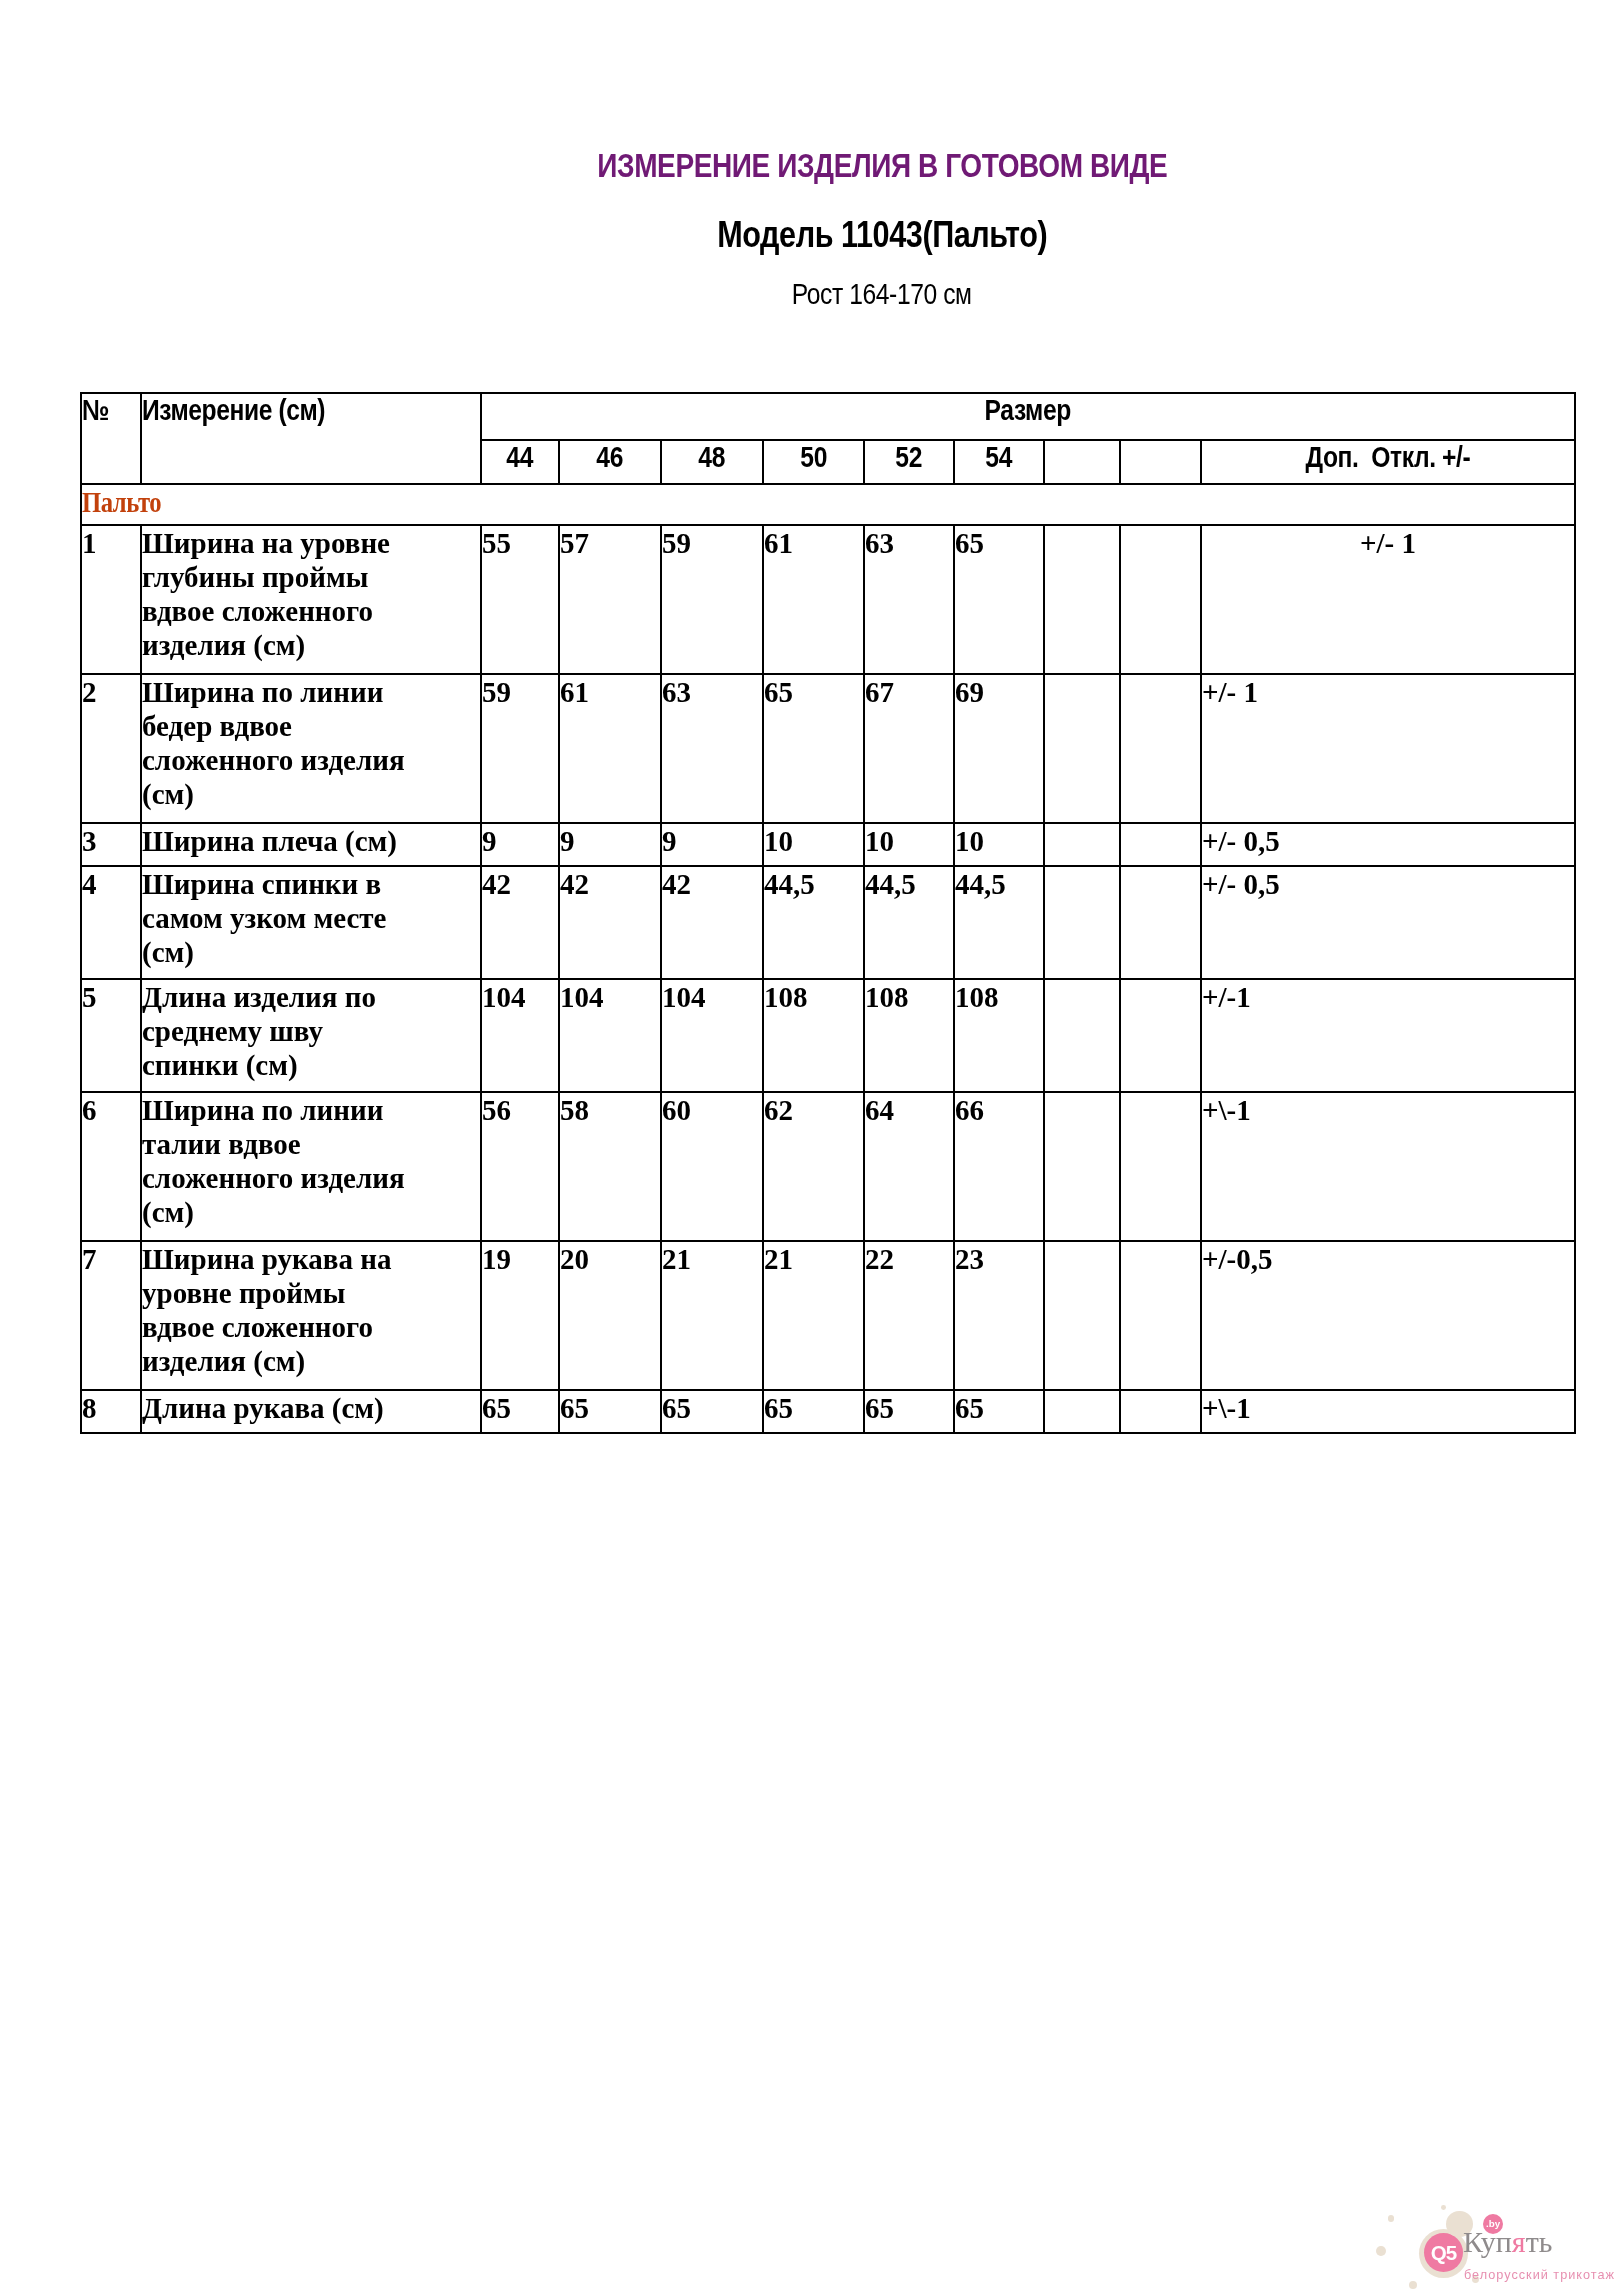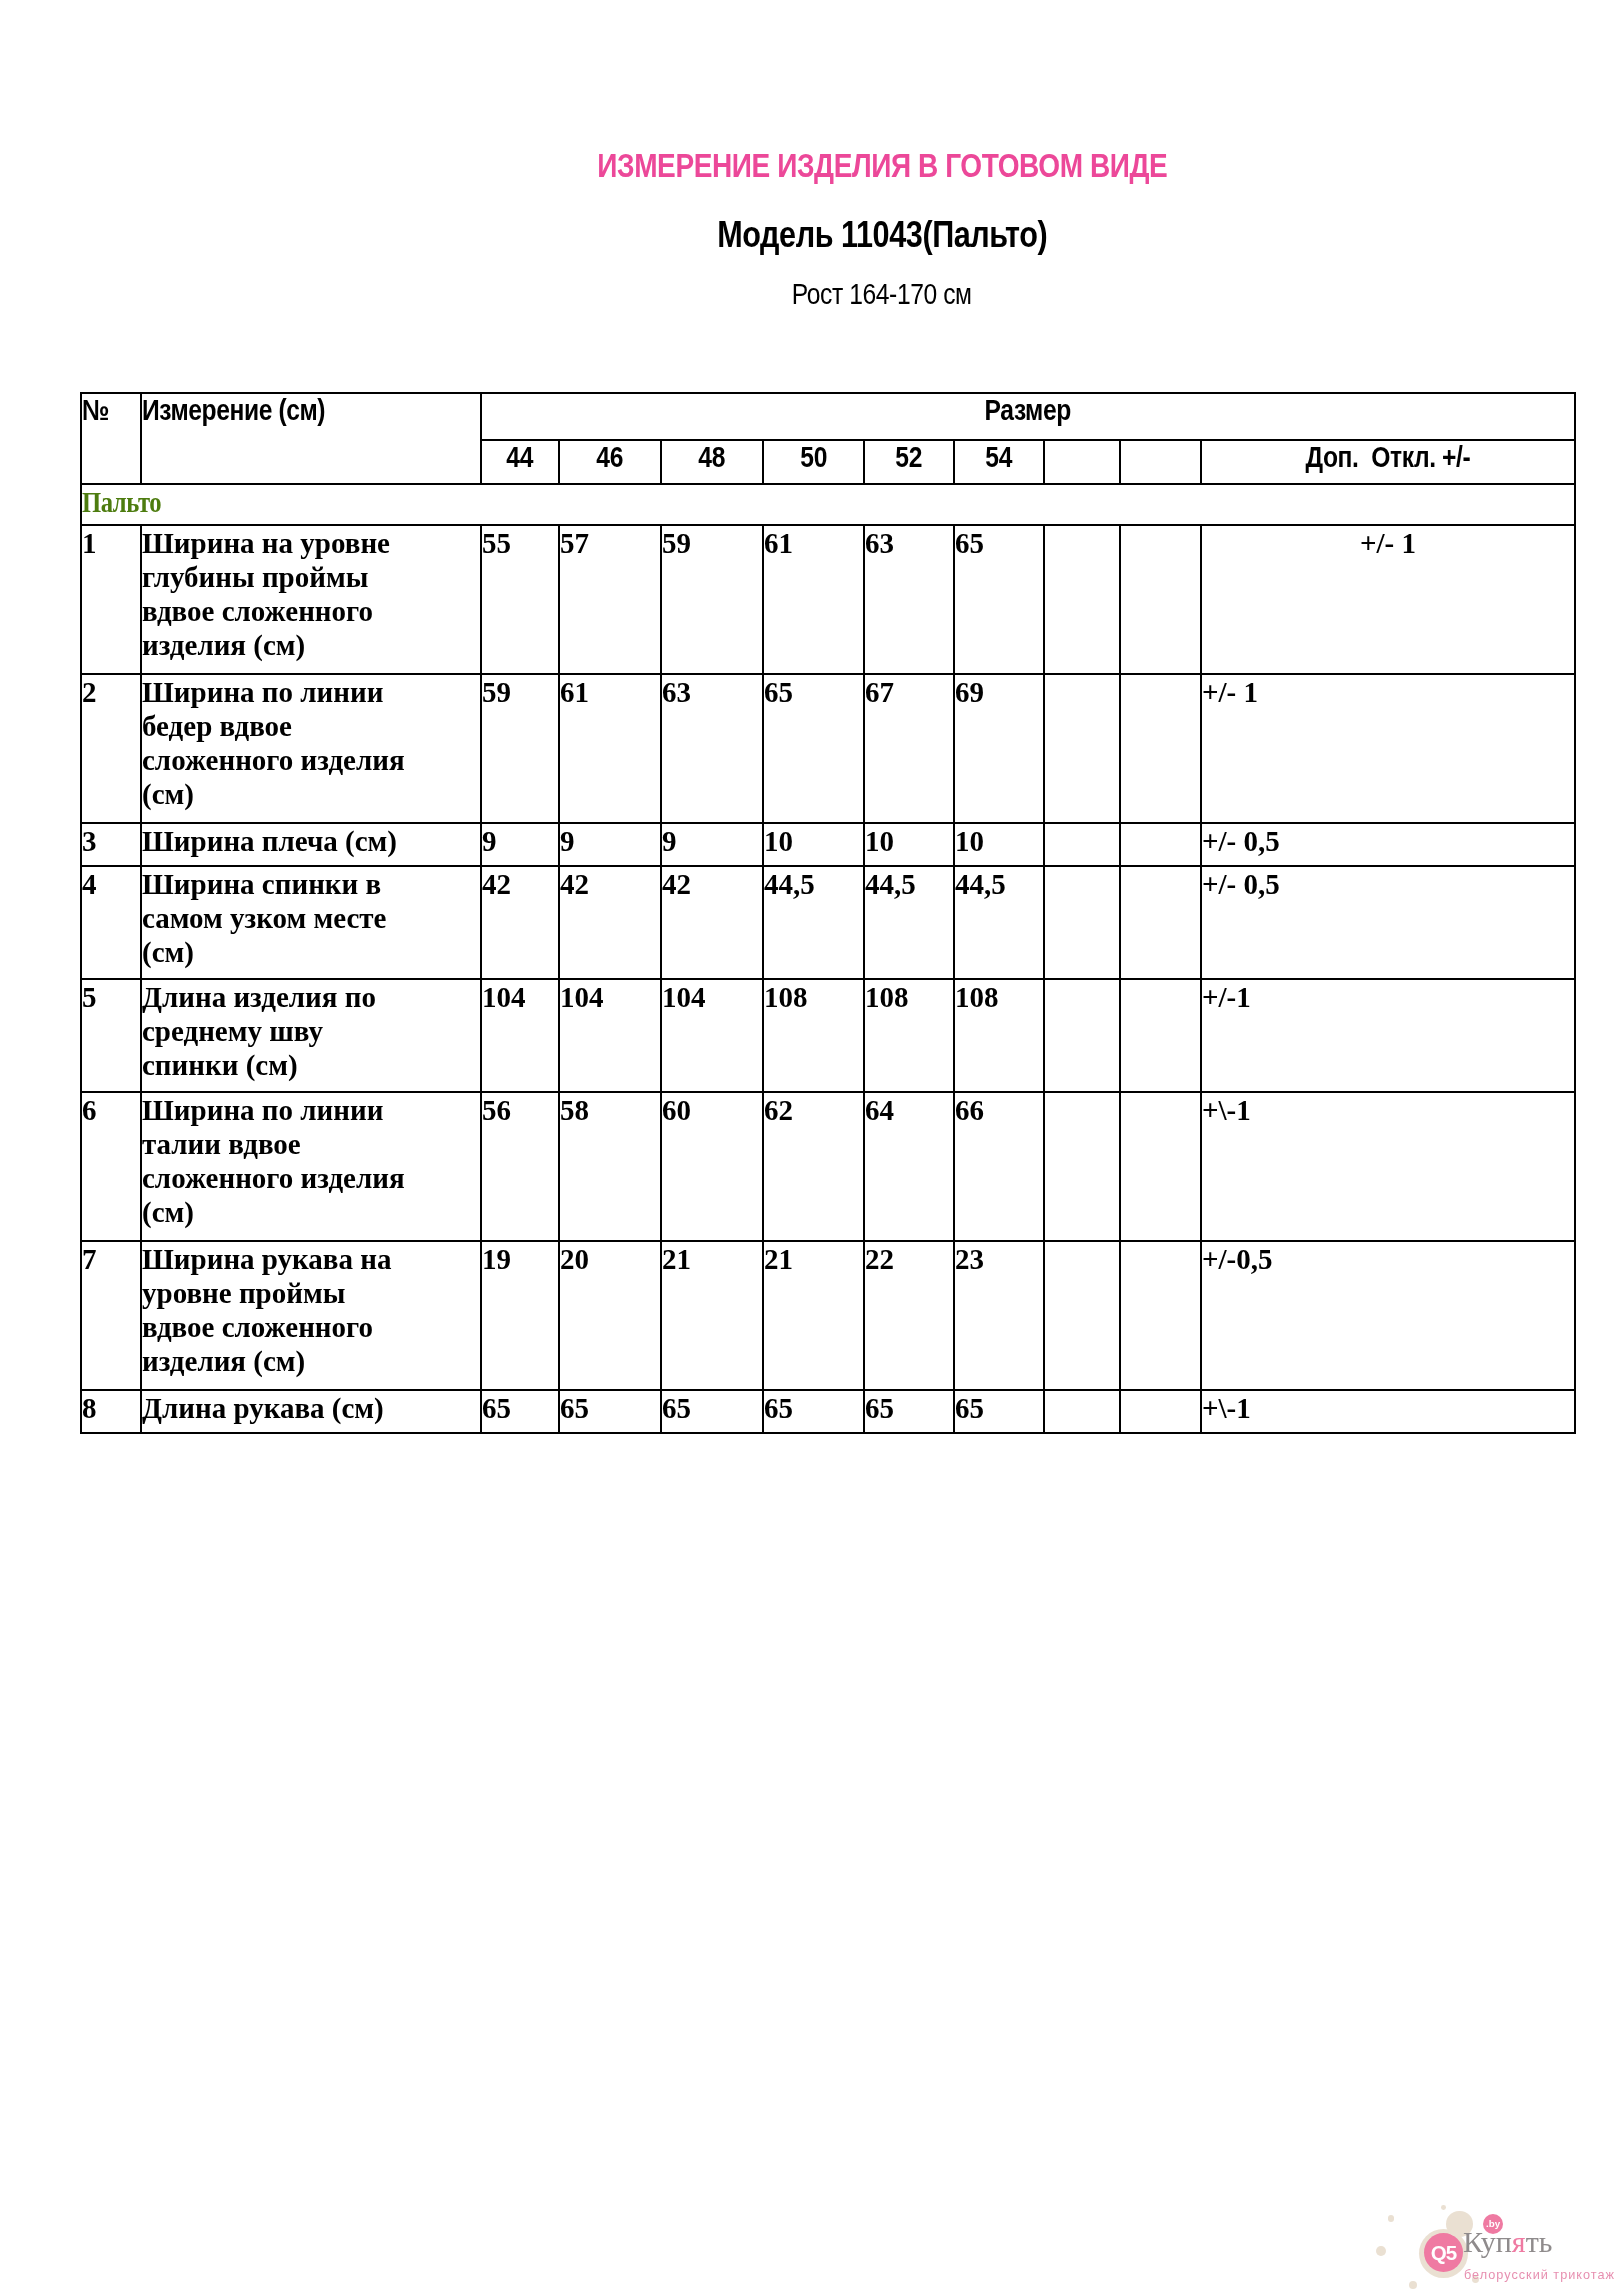--- a/index.html
+++ b/index.html
@@ -7,41 +7,41 @@
     width:1621px;height:2293px;position:relative;background:#ffffff;
     overflow:hidden;font-family:"Liberation Sans",sans-serif;color:#000;
   }
   
   .title-line{
     position:absolute;left:143px;width:1478px;text-align:center;
     font-weight:bold;white-space:nowrap;
   }
   .cond{display:inline-block;transform:scaleX(0.85);transform-origin:50% 50%;letter-spacing:-0.5px;}
   .cond-l{display:inline-block;transform:scaleX(0.85);transform-origin:0 50%;letter-spacing:-0.5px;}
-  #doc-title{top:147px;font-size:33px;color:#ec4899;text-decoration:underline;}
+  #doc-title{top:147px;font-size:33px;color:#701a75;text-decoration:underline;}
   #doc-model{top:214px;font-size:36px;}
   #doc-rost{top:278px;font-size:29px;font-weight:normal;}
 
   
   #meas-table{
     position:absolute;left:80px;top:392px;width:1496px;
     border-collapse:collapse;table-layout:fixed;border:2.9px solid #000;
   }
   #meas-table th,#meas-table td{
     border:2px solid #000;padding:0;vertical-align:top;overflow:hidden;
   }
   thead th{font-size:29px;font-weight:bold;}
   th.h-num{text-align:left;padding:5.9px 0 0 9.8px;}
   th.h-meas{text-align:left;padding:5.9px 0 0 13.7px;}
   th.h-size-group{text-align:center;padding-top:4.9px;}
   th.h-size{text-align:center;vertical-align:middle;}
   th.h-tol{text-align:center;vertical-align:middle;margin-left:27px;}
   th.h-tol span{white-space:pre;}
   .section-row td{
-    color:#4d7c0f;font-size:29px;font-weight:bold;
+    color:#c2410c;font-size:29px;font-weight:bold;
     padding:2.9px 0 0 11.8px;text-align:left;
   }
   tbody td{
     font-family:"Liberation Serif",serif;font-weight:bold;
     font-size:29px;line-height:34px;
   }
   td.c-num{padding:3.9px 0 0 9.8px;}
   td.c-label{padding:3.9px 3.9px 0 13.7px;white-space:pre-line;}
   td.c-val{padding:3.9px 0 0 13.7px;}
   td.c-tol{padding:3.9px 0 0 13.7px;}

